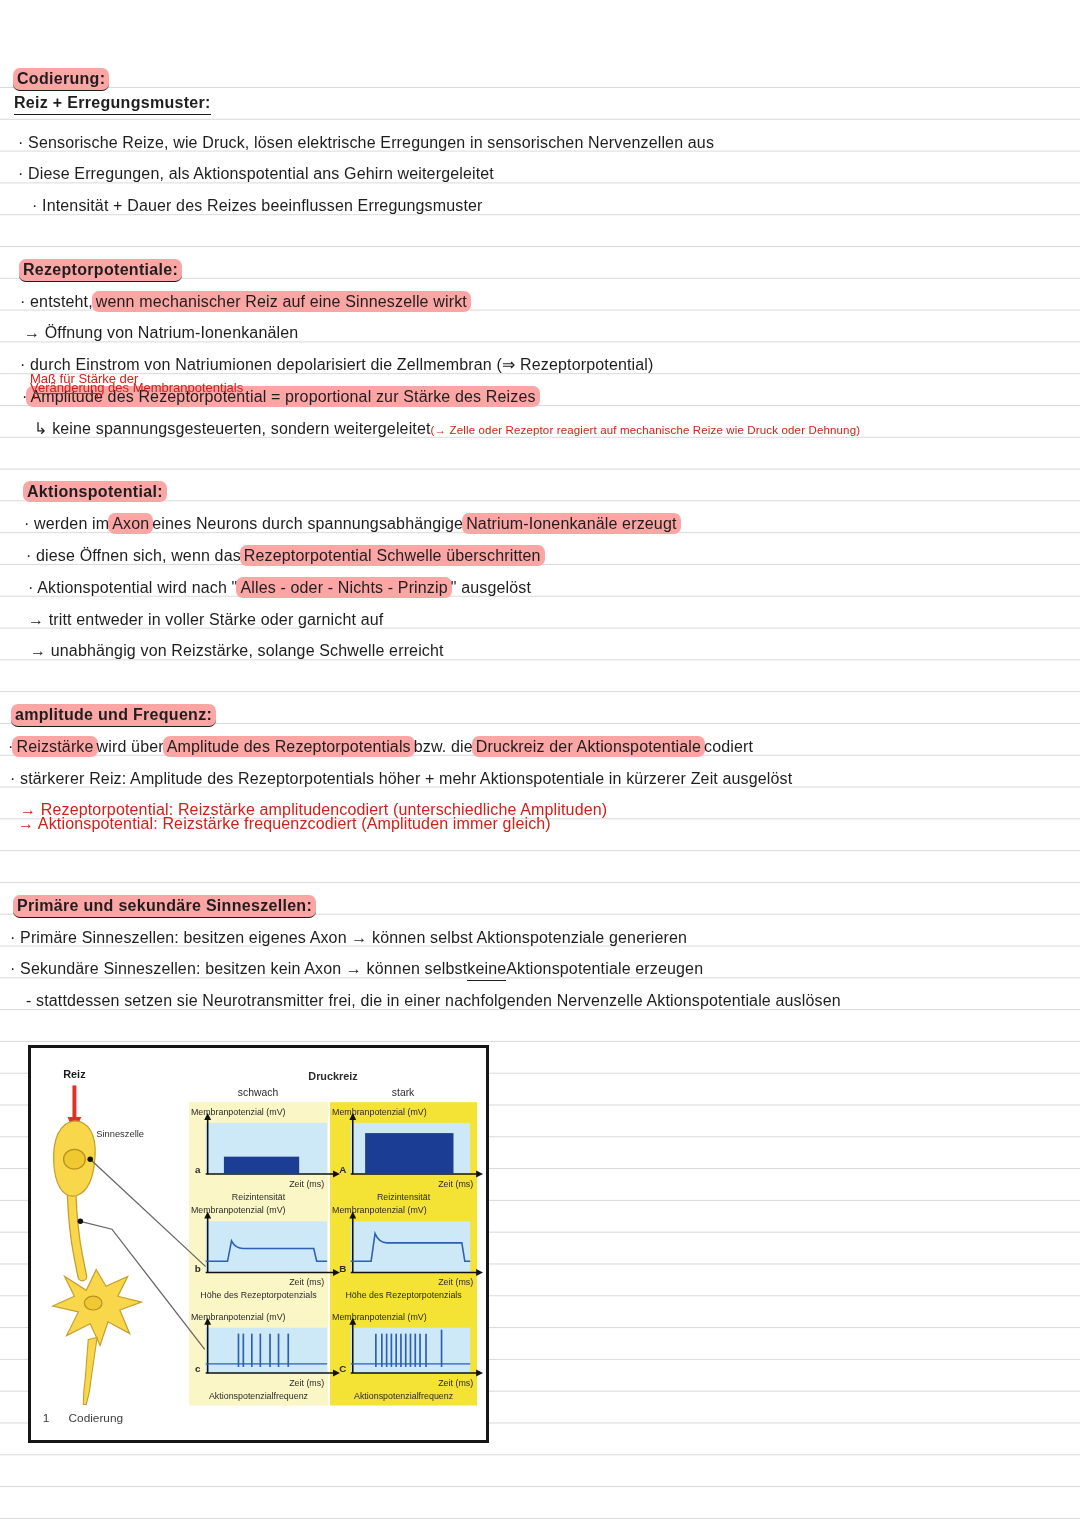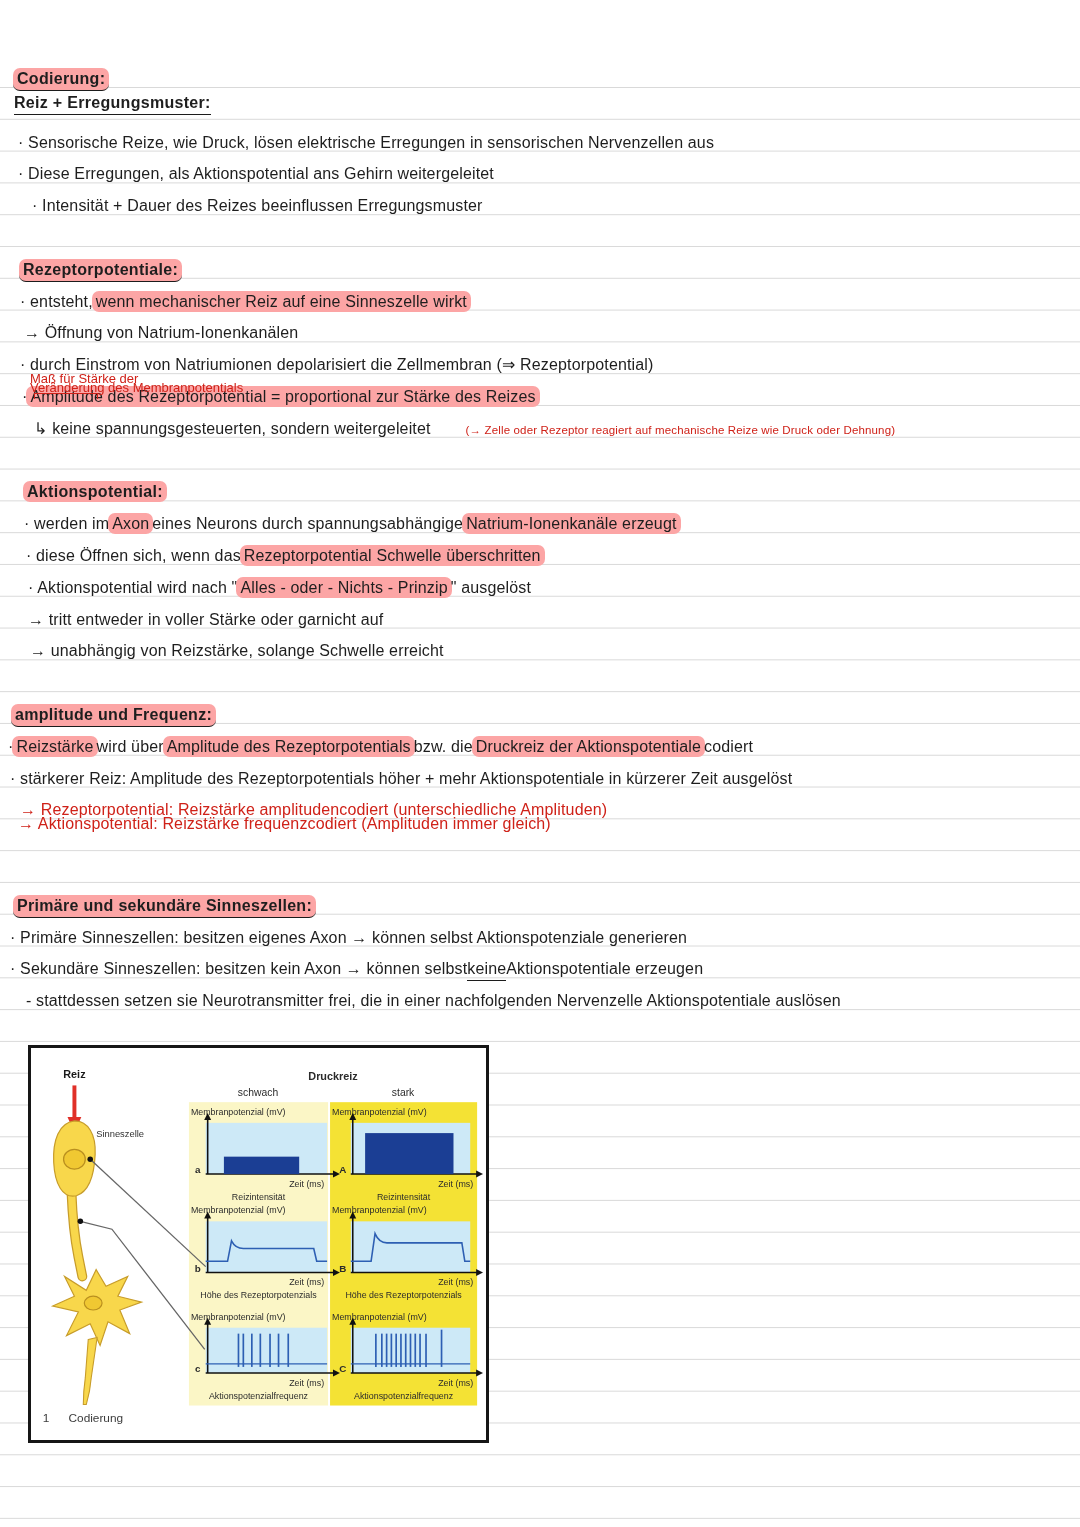--- a/index.html
+++ b/index.html
@@ -13,21 +13,21 @@
     background-size:100% 31.8px;pointer-events:none;
   }
   .note-line{
     position:absolute;white-space:nowrap;font-size:16px;line-height:21px;height:21px;
     letter-spacing:0.15px;color:#1e1e1e;
   }
   .seg{display:inline-block;}
   .hl{background:#fca5a5;border-radius:7px;padding:0 4px;margin:0 -1px;}
   .u{border-bottom:1.6px solid #1c1c1c;padding-bottom:1px;}
   .red{color:#cf2118;}
-  .sm{font-size:11.5px;margin-left:35px;}
+  .sm{font-size:11.5px;}
   .b{font-weight:bold;letter-spacing:0.3px;}
   .annotation{
     position:absolute;font-size:13px;line-height:9px;color:#cf2118;letter-spacing:0;
   }
   .annotation-bracket{
     position:absolute;width:62px;height:5px;
     border-top:1px solid #cf2118;border-left:1px solid #cf2118;border-right:1px solid #cf2118;
   }
   .figure-box{
     position:absolute;background:#ffffff;border:3px solid #161616;box-sizing:border-box;

